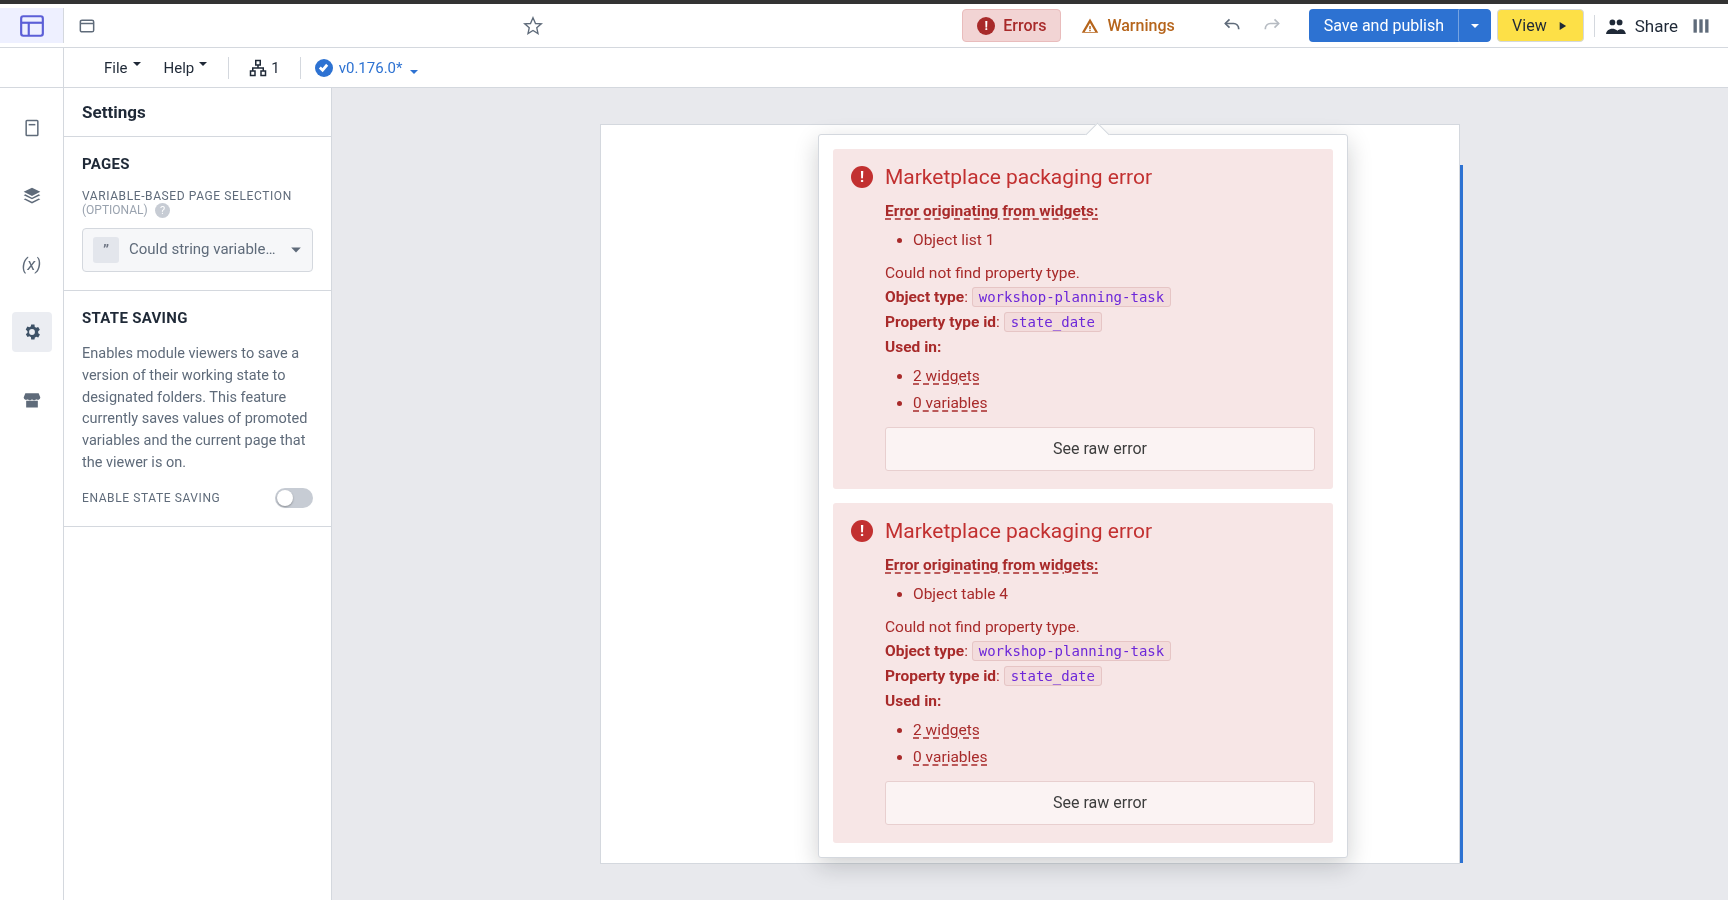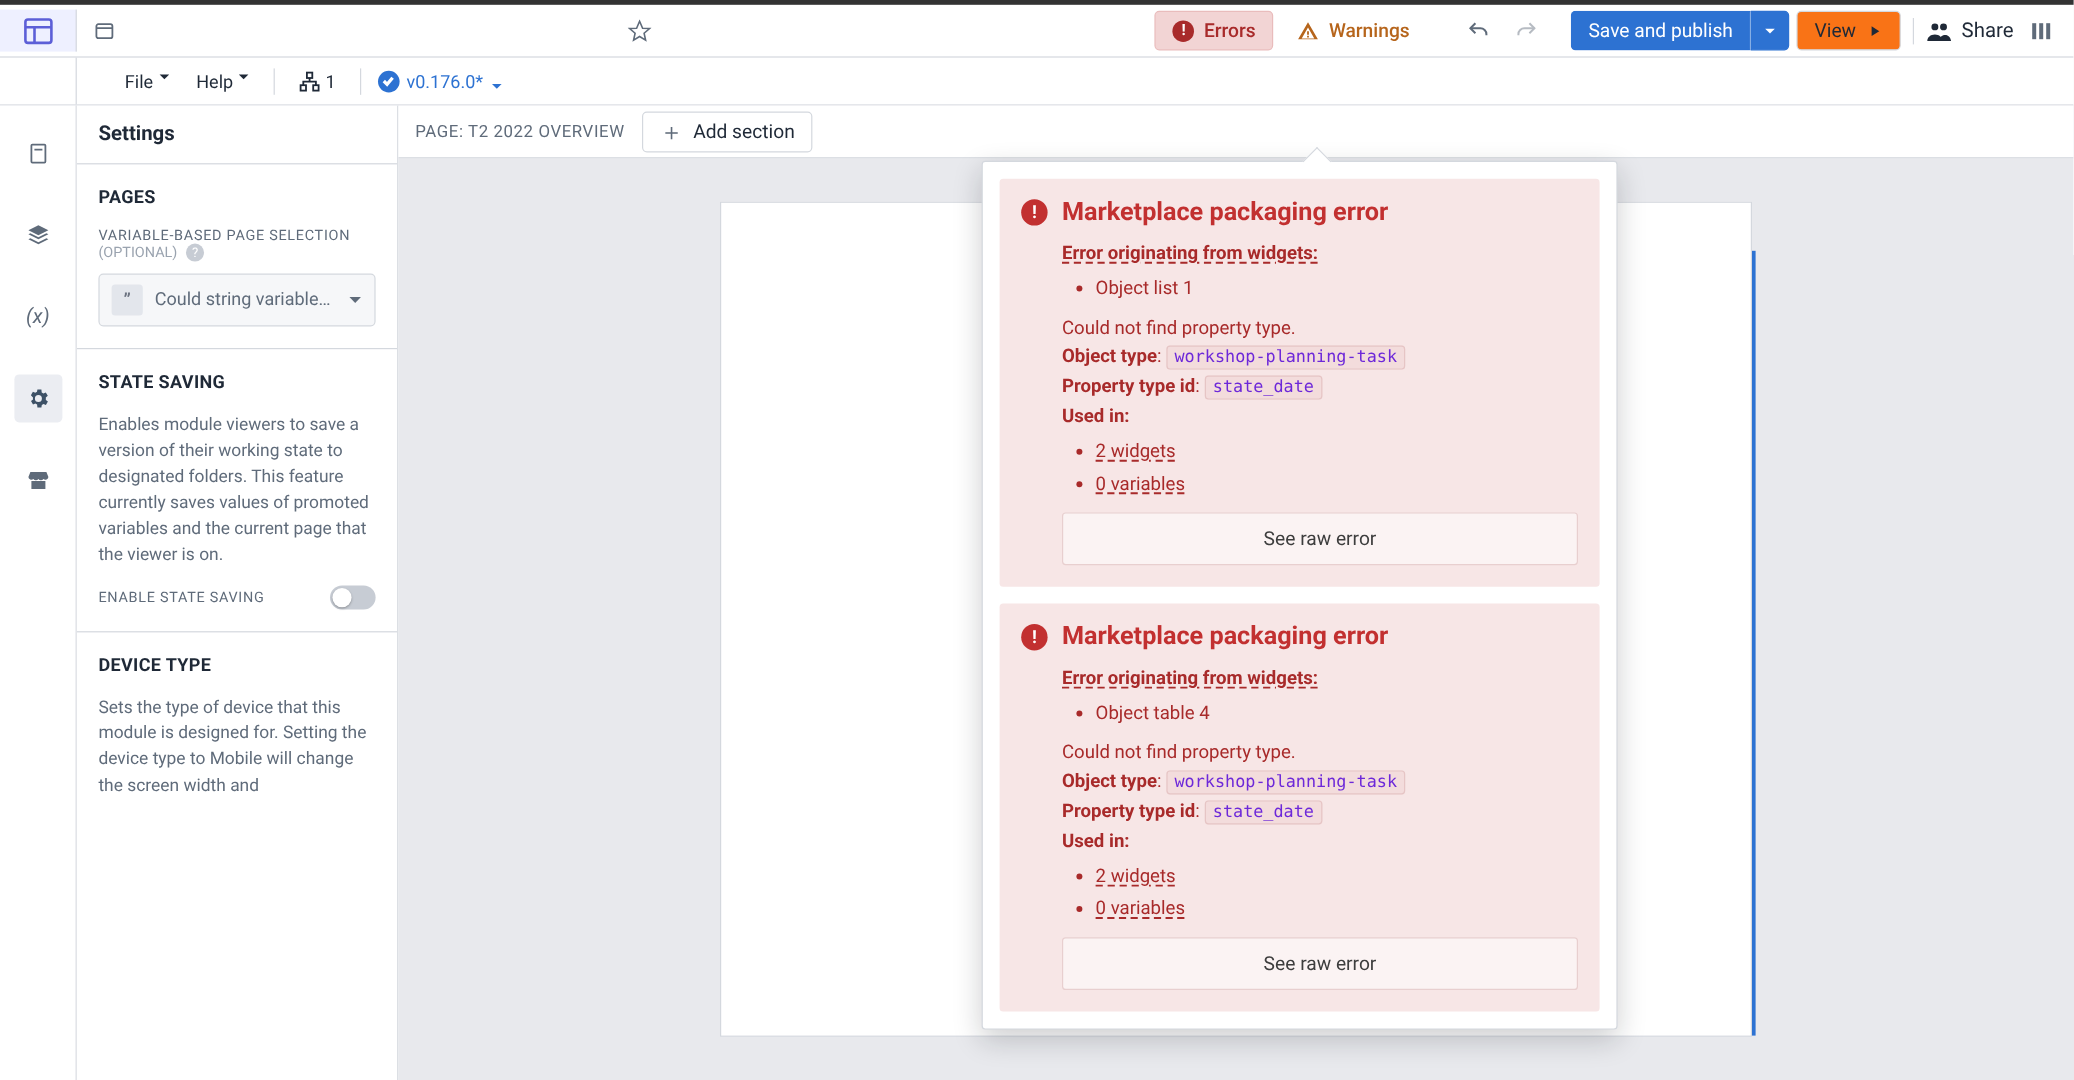--- a/index.html
+++ b/index.html
@@ -27,21 +27,21 @@
   .logo-sq svg{width:26px;height:26px;stroke:#5c5fd7;}
   .spacer{flex:1}
   .icon-btn{display:flex;align-items:center;justify-content:center;width:34px;height:34px;border-radius:4px;color:var(--icon)}
   .icon-btn svg{width:20px;height:20px}
   .divider-v{width:1px;height:22px;background:var(--border);margin:0 4px}
   .menu-item{display:flex;gap:4px;padding:4px 6px;color:var(--text);font-size:15px;cursor:pointer}
   .caret{width:10px;height:10px}
   .ver-badge{display:flex;align-items:flex-end;gap:6px;color:var(--blue);font-size:15px;cursor:pointer}
   .ver-badge .chk{width:18px;height:18px;border-radius:50%;background:var(--blue);display:flex;align-items:center;justify-content:center}
   .ver-badge .chk svg{width:11px;height:11px;stroke:#fff;stroke-width:3;fill:none}
-  .btn{display:flex;align-items:center;gap:8px;padding:6px 14px;border:1px solid var(--border);border-radius:4px;background:#f97316;font-size:16px;cursor:pointer;white-space:nowrap}
+  .btn{display:flex;align-items:center;gap:8px;padding:6px 14px;border:1px solid var(--border);border-radius:4px;background:#fde047;font-size:16px;cursor:pointer;white-space:nowrap}
   .btn-primary{background:var(--blue);color:#fff;border-color:var(--blue)}
   .btn-primary-split{display:flex}
   .btn-primary-split .main{border-radius:4px 0 0 4px;border-right:1px solid rgba(255,255,255,.35)}
   .btn-primary-split .drop{border-radius:0 4px 4px 0;padding:6px 10px}
   .btn-err{background:#f2d4d4;border-color:#e9bcbc;color:var(--red-dark);font-weight:500}
   .btn-err .dot{width:18px;height:18px;border-radius:50%;background:var(--red-dark);color:#fff;display:flex;align-items:center;justify-content:center;font-weight:700;font-size:13px}
   .btn-warn{background:transparent;border:none;color:var(--yellow);font-weight:500}
   .btn-warn svg{width:18px;height:18px}
   .share-btn{display:flex;align-items:center;gap:8px;font-size:17px;cursor:pointer}
   .share-btn svg{width:22px;height:18px}
@@ -80,21 +80,21 @@
   .canvas{flex:1;position:relative;padding:36px}
   .page-frame{margin:0 auto;width:860px;height:100%;background:#fff;border:1px solid var(--border);position:relative}
   .page-frame::after{content:"";position:absolute;right:-4px;top:40px;bottom:0;width:3px;background:var(--blue)}
   
   .popover{position:absolute;top:46px;left:50%;transform:translateX(-40%);width:530px;background:#fff;border:1px solid var(--border);border-radius:3px;box-shadow:0 8px 24px rgba(16,22,26,.2);padding:14px;z-index:10}
   .popover::before{content:"";position:absolute;top:-9px;left:270px;width:16px;height:16px;background:#fff;border-left:1px solid var(--border);border-top:1px solid var(--border);transform:rotate(45deg)}
   .err-card{background:var(--red-bg);border-radius:3px;padding:16px 18px 18px;margin-bottom:14px}
   .err-card:last-child{margin-bottom:0}
   .err-head{display:flex;align-items:center;gap:12px;margin-bottom:10px}
   .err-head .ico{width:22px;height:22px;border-radius:50%;background:var(--red);color:#fff;display:flex;align-items:center;justify-content:center;font-weight:700;font-size:15px;flex-shrink:0}
-  .err-title{color:var(--red);font-size:21px;font-weight:700}
+  .err-title{color:var(--red);font-size:21px;font-weight:400}
   .err-body{padding-left:34px;color:var(--red-dark);font-size:15.5px;line-height:1.6}
   .err-body .underline{font-weight:700;text-decoration:underline;text-decoration-style:dashed;text-underline-offset:3px}
   .err-body ul{margin:4px 0 8px;padding-left:28px}
   .err-body li{margin:2px 0}
   .err-body .lbl{font-weight:700}
   .code{font-family:ui-monospace,Menlo,monospace;background:#f3dcdc;border:1px solid #e6c5c5;padding:1px 6px;border-radius:3px;font-size:14px;color:#6d28d9}
   .dashed-link{text-decoration:underline;text-decoration-style:dashed;text-underline-offset:3px;cursor:pointer}
   .raw-btn{margin-top:12px;width:100%;background:#fbf3f3;border:1px solid #e8cfcf;border-radius:3px;padding:8px 0;text-align:center;font-size:16px;color:#3d3d3d;cursor:pointer}
 </style>
 </head>
@@ -269,34 +269,23 @@
 
     <div class="sb-section">
       <div class="sb-h">STATE SAVING</div>
       <div class="desc">Enables module viewers to save a version of their working state to designated folders. This feature currently saves values of promoted variables and the current page that the viewer is on.</div>
       <div class="switch-row">
         <div class="sb-label" style="margin:0">ENABLE STATE SAVING</div>
         <div class="switch"></div>
       </div>
     </div>
 
-    <div class="sb-section" style="border-bottom:none">
-      <div class="sb-h">DEVICE TYPE</div>
-      <div class="desc">Sets the type of device that this module is designed for. Setting the device type to Mobile will change the screen width and</div>
-    </div>
   </div>
 
   <div class="canvas-wrap">
-    <div class="canvas-bar">
-      <span class="pg">PAGE: T2 2022 OVERVIEW</span>
-      <div class="add-sec">
-        <span class="plus">＋</span>
-        <span>Add section</span>
-      </div>
-    </div>
     <div class="canvas">
       <div class="page-frame"></div>
     </div>
 
     <div class="popover">
       <div id="errors-container">
           <div class="err-card">
             <div class="err-head">
               <span class="ico">!</span>
               <span class="err-title">Marketplace packaging error</span>

